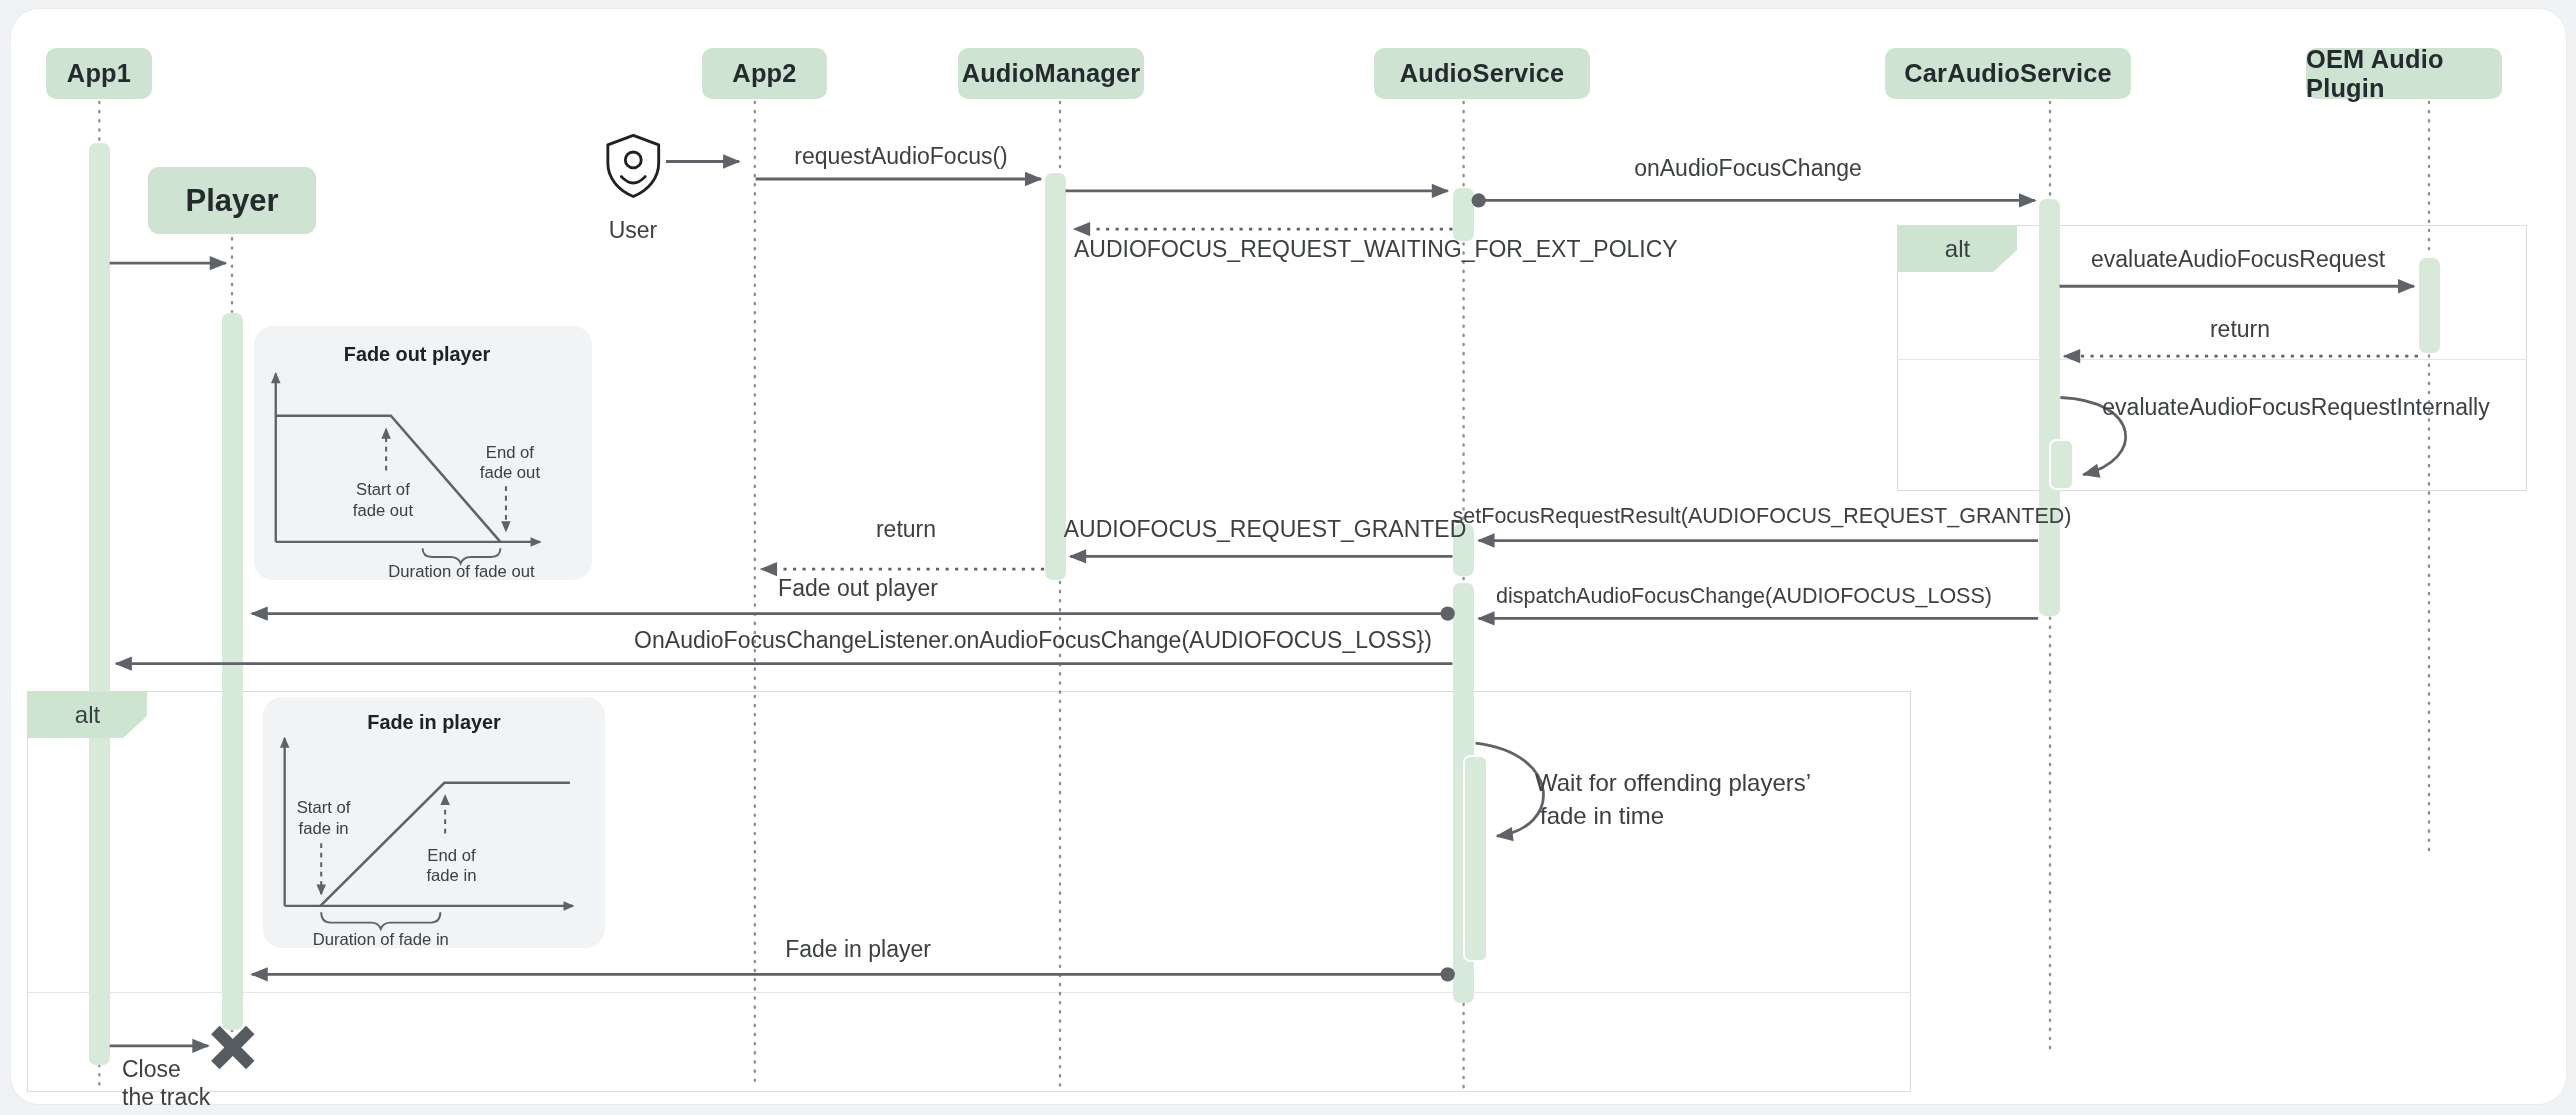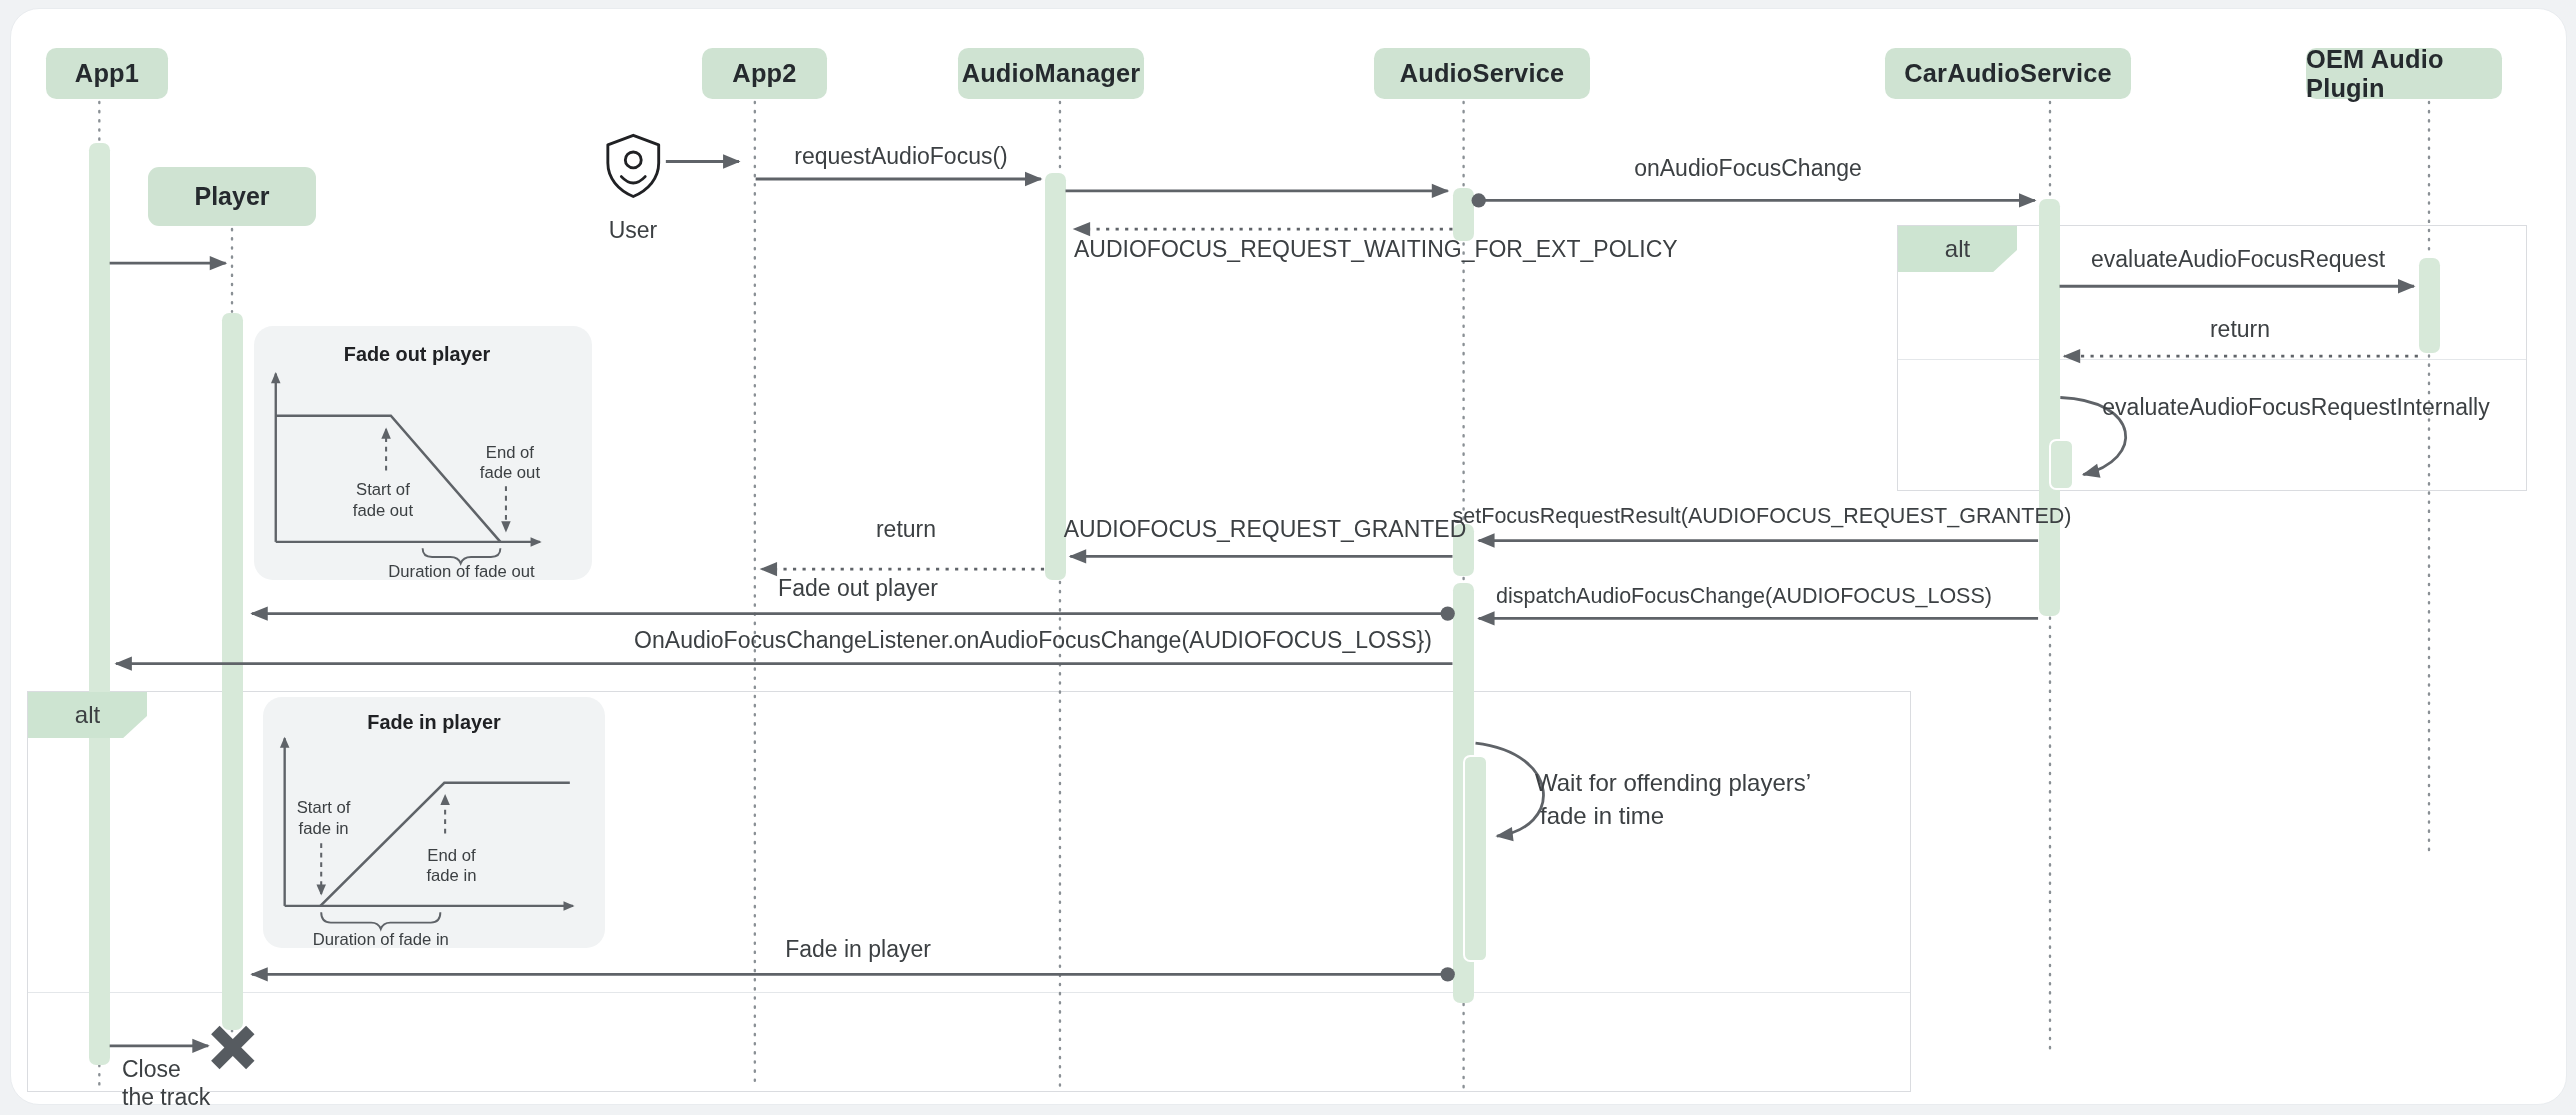--- a/index.html
+++ b/index.html
@@ -18,24 +18,24 @@
   }
   svg.layer{position:absolute;left:0;top:0;width:2576px;height:1116px;pointer-events:none;}
 
   .actor{
     position:absolute;top:48px;height:51px;
     background:#cfe3d2;border-radius:10.3px;
     display:flex;align-items:center;justify-content:center;
     font-size:25.4px;font-weight:bold;color:#252a2e;letter-spacing:0.2px;
   }
   .player-box{
-    position:absolute;left:148px;top:167px;width:168px;height:59px;
+    position:absolute;left:148px;top:167px;width:168px;height:67px;
     background:#cfe3d2;border-radius:11px;
     display:flex;align-items:center;justify-content:center;
-    font-size:25px;font-weight:bold;color:#252a2e;
+    font-size:31px;font-weight:bold;color:#252a2e;
   }
   .bar{
     position:absolute;width:20.7px;background:#d7e9d9;border-radius:7.2px;
   }
   .bar.nested{border:2.4px solid #ffffff;width:20.7px;}
 
   .frag{
     position:absolute;border:1.6px solid #dadce0;background:transparent;
   }
   .frag .divider{position:absolute;left:0;right:0;height:0;border-top:1.6px solid #e4e7ea;}
@@ -144,21 +144,21 @@
       <line x1="271" y1="1296" x2="315" y2="1340"></line>
       <line x1="315" y1="1296" x2="271" y2="1340"></line>
     </g>
     <g stroke="#202124" stroke-width="3.6" fill="none" stroke-linejoin="round" stroke-linecap="round">
       <path d="M797 170 L829 182 L829 205 C829 224 816 239 797 247 C778 239 765 224 765 205 L765 182 Z"></path>
       <circle cx="797" cy="201" r="10"></circle>
       <path d="M782 222 Q797 238 812 222"></path>
     </g>
   </svg>
 
-  <div class="actor" style="left:46px;width:122px;">
+  <div class="actor" style="left:46px;width:106px;">
     <span>App1</span>
   </div>
   <div class="actor" style="left:702px;width:125px;">
     <span>App2</span>
   </div>
   <div class="actor" style="left:958px;width:186px;">
     <span>AudioManager</span>
   </div>
   <div class="actor" style="left:1374px;width:216px;">
     <span>AudioService</span>

